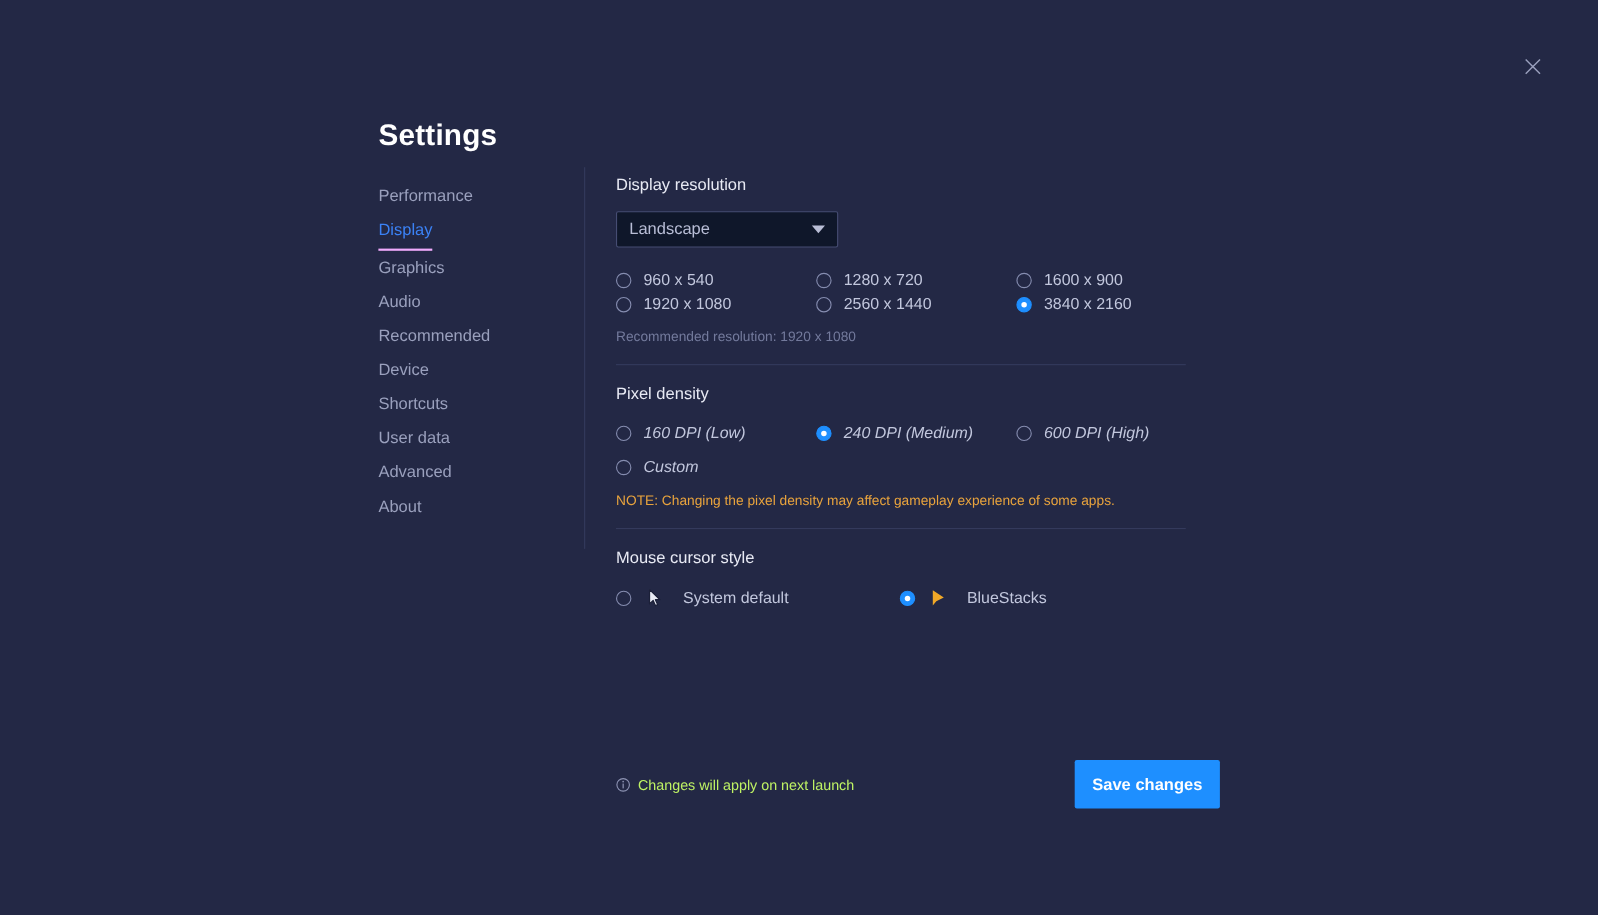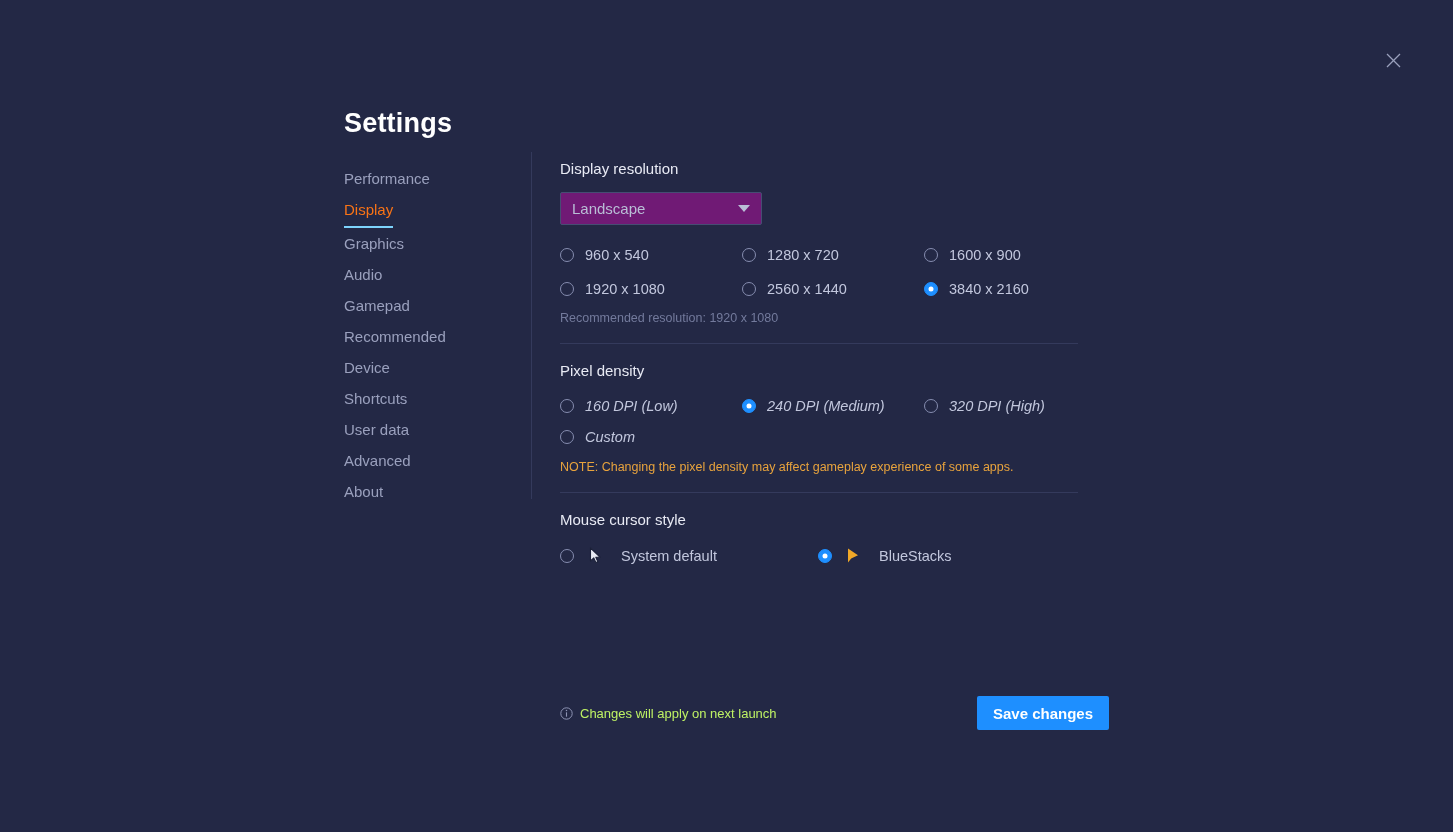--- a/index.html
+++ b/index.html
@@ -53,22 +53,22 @@
   .sidebar-item {
     font-size: 15px;
     color: #9aa0bd;
     line-height: 31px;
     cursor: pointer;
     display: inline-block;
     width: auto;
   }
   .sidebar-row { line-height: 31px; }
   .sidebar-item.active {
-    color: #f97316;
-    border-bottom: 2px solid #7dd3fc;
+    color: #3b82f6;
+    border-bottom: 2px solid #f0abfc;
     padding-bottom: 1px;
   }
 
   .vdivider {
     position: absolute;
     left: 531px;
     top: 152px;
     width: 1px;
     height: 347px;
     background: #343a5c;
@@ -87,21 +87,21 @@
     color: #e8eaf4;
     margin-bottom: 15px;
   }
 
   
   .dropdown {
     width: 202px;
     height: 33px;
     border: 1px solid #464d73;
     border-radius: 2px;
-    background: #701a75;
+    background: #0f172a;
     display: flex;
     align-items: center;
     padding: 0 11px;
     cursor: pointer;
     position: relative;
   }
   .dropdown-value {
     font-size: 15px;
     color: #b9bed6;
     flex: 1;
@@ -110,21 +110,21 @@
     width: 0; height: 0;
     border-left: 6px solid transparent;
     border-right: 6px solid transparent;
     border-top: 7px solid #b9bed6;
   }
 
   
   .radio-grid {
     display: grid;
     grid-template-columns: 182px 182px 182px;
-    row-gap: 12px;
+    row-gap: 0;
     margin-top: 19px;
   }
   .radio-grid.density {
     margin-top: 16px;
     row-gap: 9px;
     font-style: italic;
   }
   .radio-opt {
     display: flex;
     align-items: center;
@@ -224,21 +224,21 @@
     align-items: center;
   }
   .save-btn {
     background: #1e8fff;
     color: #ffffff;
     font-size: 15px;
     font-weight: bold;
     border: none;
     border-radius: 2px;
     width: 132px;
-    height: 34px;
+    height: 44px;
     cursor: pointer;
     font-family: "Liberation Sans", sans-serif;
   }
 </style>
 </head>
 <body>
 
 <div class="close-btn">
   <span>
     <svg width="15" height="15" viewBox="0 0 15 15">
@@ -248,21 +248,20 @@
   </span>
 </div>
 
 <div class="page-title">Settings</div>
 
 <div class="sidebar">
   <div class="sidebar-row"><span class="sidebar-item">Performance</span></div>
   <div class="sidebar-row"><span class="sidebar-item active">Display</span></div>
   <div class="sidebar-row"><span class="sidebar-item">Graphics</span></div>
   <div class="sidebar-row"><span class="sidebar-item">Audio</span></div>
-  <div class="sidebar-row"><span class="sidebar-item">Gamepad</span></div>
   <div class="sidebar-row"><span class="sidebar-item">Recommended</span></div>
   <div class="sidebar-row"><span class="sidebar-item">Device</span></div>
   <div class="sidebar-row"><span class="sidebar-item">Shortcuts</span></div>
   <div class="sidebar-row"><span class="sidebar-item">User data</span></div>
   <div class="sidebar-row"><span class="sidebar-item">Advanced</span></div>
   <div class="sidebar-row"><span class="sidebar-item">About</span></div>
 </div>
 
 <div class="vdivider"></div>
 
@@ -315,21 +314,21 @@
       <label class="radio-opt">
         <span class="radio"></span>
         <span class="radio-label">160 DPI (Low)</span>
       </label>
       <label class="radio-opt">
         <span class="radio checked"></span>
         <span class="radio-label">240 DPI (Medium)</span>
       </label>
       <label class="radio-opt">
         <span class="radio"></span>
-        <span class="radio-label">320 DPI (High)</span>
+        <span class="radio-label">600 DPI (High)</span>
       </label>
       <label class="radio-opt">
         <span class="radio"></span>
         <span class="radio-label">Custom</span>
       </label>
     </div>
 
     <div class="note">NOTE: Changing the pixel density may affect gameplay experience of some apps.</div>
   </div>
 

